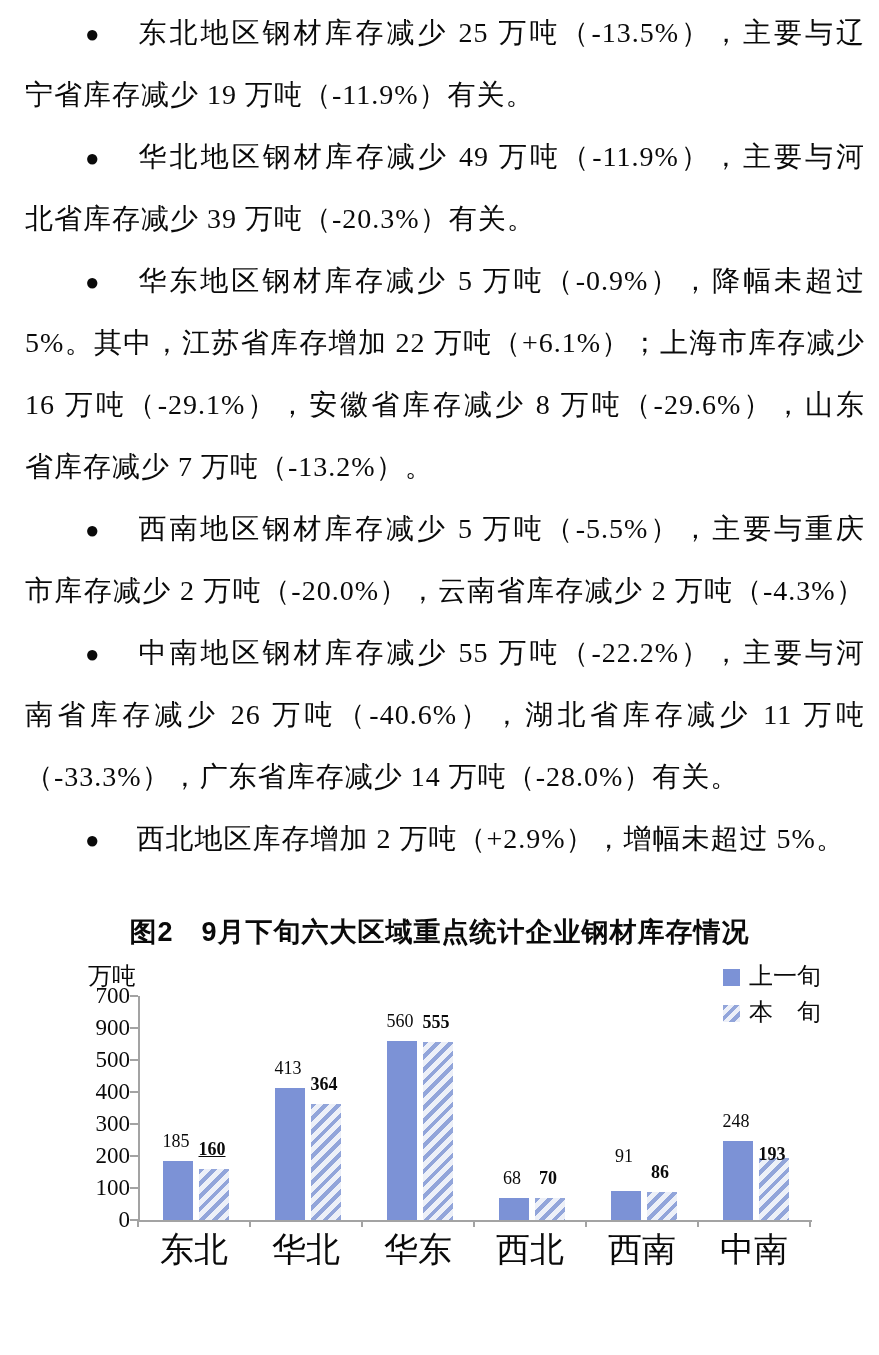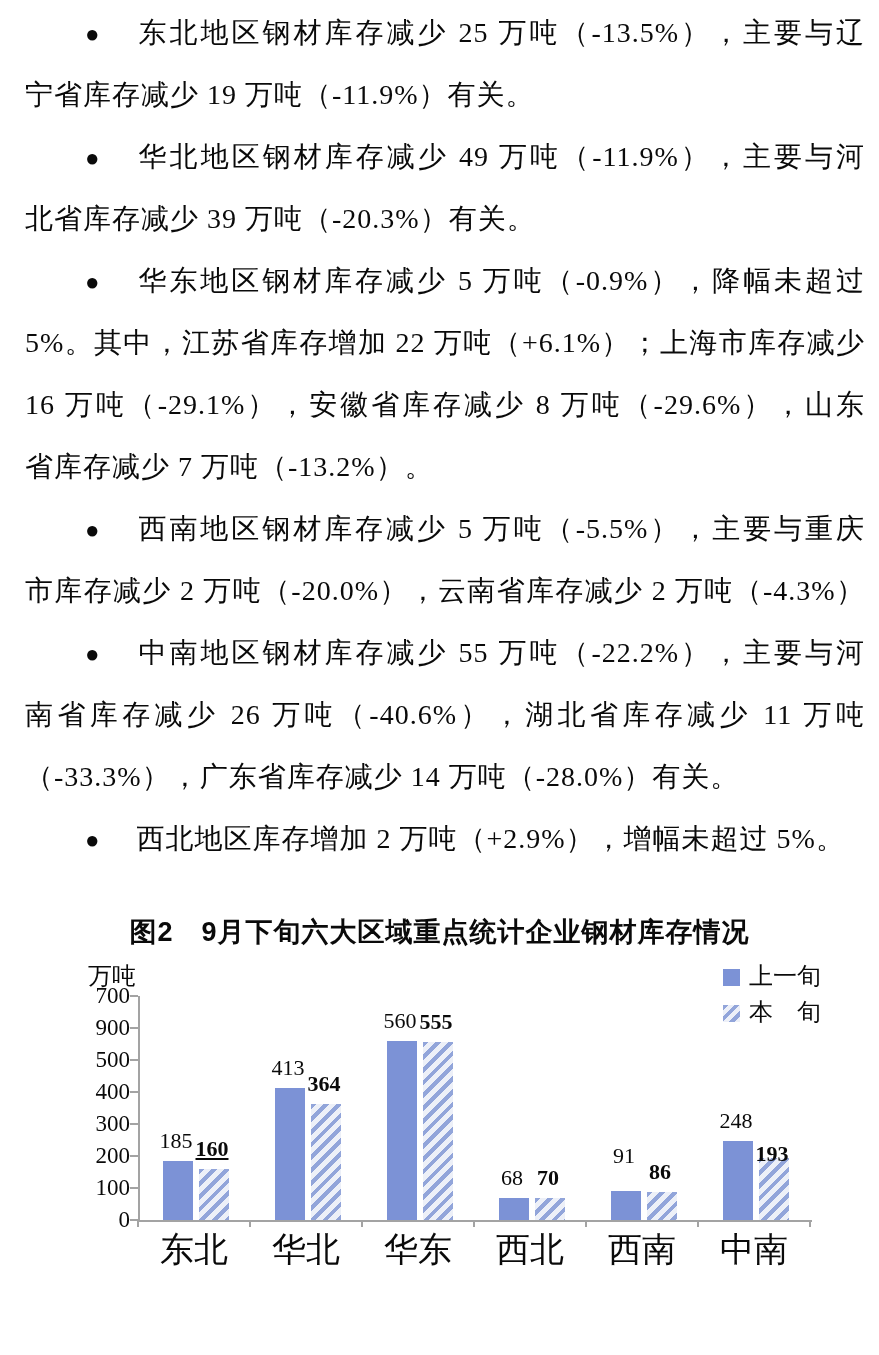--- a/index.html
+++ b/index.html
@@ -29,21 +29,21 @@
   .chart-wrap{position:relative;width:879px;height:320px;margin-top:8px;}
   .unit-label{position:absolute;left:88px;top:2px;font-size:24px;}
   .plot{position:absolute;left:138px;top:38px;width:672px;height:224px;
         border-left:2px solid var(--axis);border-bottom:2px solid var(--axis);}
   .ylab{position:absolute;width:70px;text-align:right;font-size:23px;line-height:26px;}
   .ytick{position:absolute;height:2px;width:8px;}
   .xtick{position:absolute;width:2px;height:7px;}
   .bar{position:absolute;bottom:0;width:30px;}
   .bar.solid{background:var(--solid);}
   .bar.hatched{background:repeating-linear-gradient(135deg,var(--stripe) 0 4px,var(--hbg) 4px 9px);}
-  .vlab{position:absolute;width:64px;text-align:center;font-size:22px;line-height:24px;}
+  .vlab{position:absolute;width:64px;text-align:center;font-size:18px;line-height:24px;}
   .vlab.s2{font-weight:700;}
   .xlab{position:absolute;text-align:center;font-size:34px;line-height:28px;}
   .legend{position:absolute;left:723px;top:6px;}
   .leg-row{height:36px;line-height:25px;white-space:nowrap;}
   .swatch{display:inline-block;width:17px;height:17px;vertical-align:-2px;}
   .swatch.solid{background:var(--solid);}
   .swatch.hatched{background:repeating-linear-gradient(135deg,var(--stripe) 0 4px,var(--hbg) 4px 8px);}
   .leg-text{margin-left:9px;font-size:24px;}
 </style>
 </head>

